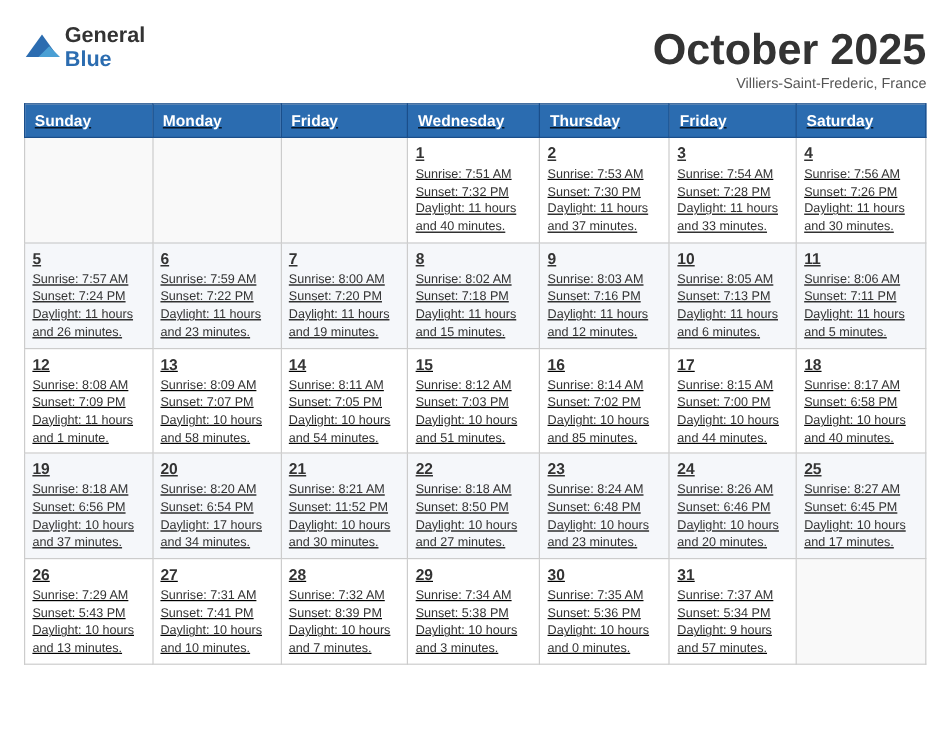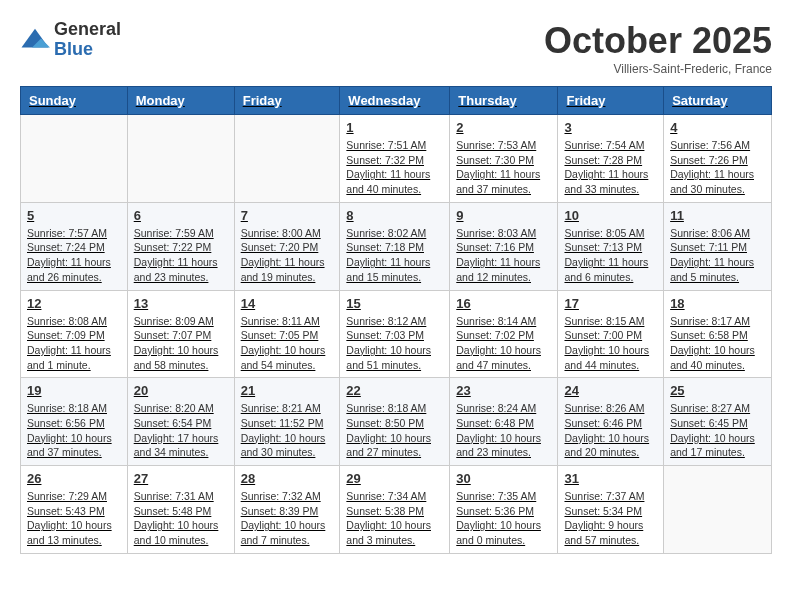--- a/index.html
+++ b/index.html
@@ -257,21 +257,21 @@
             <span>Sunrise: 8:12 AM</span><br>
             <span>Sunset: 7:03 PM</span><br>
             <span>Daylight: 10 hours and 51 minutes.</span>
           </div>
         </td>
         <td>
           <span class="day-number">16</span>
           <div class="day-info">
             <span>Sunrise: 8:14 AM</span><br>
             <span>Sunset: 7:02 PM</span><br>
-            <span>Daylight: 10 hours and 47 minutes.</span>
+            <span>Daylight: 10 hours and 85 minutes.</span>
           </div>
         </td>
         <td>
           <span class="day-number">17</span>
           <div class="day-info">
             <span>Sunrise: 8:15 AM</span><br>
             <span>Sunset: 7:00 PM</span><br>
             <span>Daylight: 10 hours and 44 minutes.</span>
           </div>
         </td>
@@ -348,21 +348,21 @@
           <div class="day-info">
             <span>Sunrise: 7:29 AM</span><br>
             <span>Sunset: 5:43 PM</span><br>
             <span>Daylight: 10 hours and 13 minutes.</span>
           </div>
         </td>
         <td>
           <span class="day-number">27</span>
           <div class="day-info">
             <span>Sunrise: 7:31 AM</span><br>
-            <span>Sunset: 5:48 PM</span><br>
+            <span>Sunset: 7:41 PM</span><br>
             <span>Daylight: 10 hours and 10 minutes.</span>
           </div>
         </td>
         <td>
           <span class="day-number">28</span>
           <div class="day-info">
             <span>Sunrise: 7:32 AM</span><br>
             <span>Sunset: 8:39 PM</span><br>
             <span>Daylight: 10 hours and 7 minutes.</span>
           </div>

